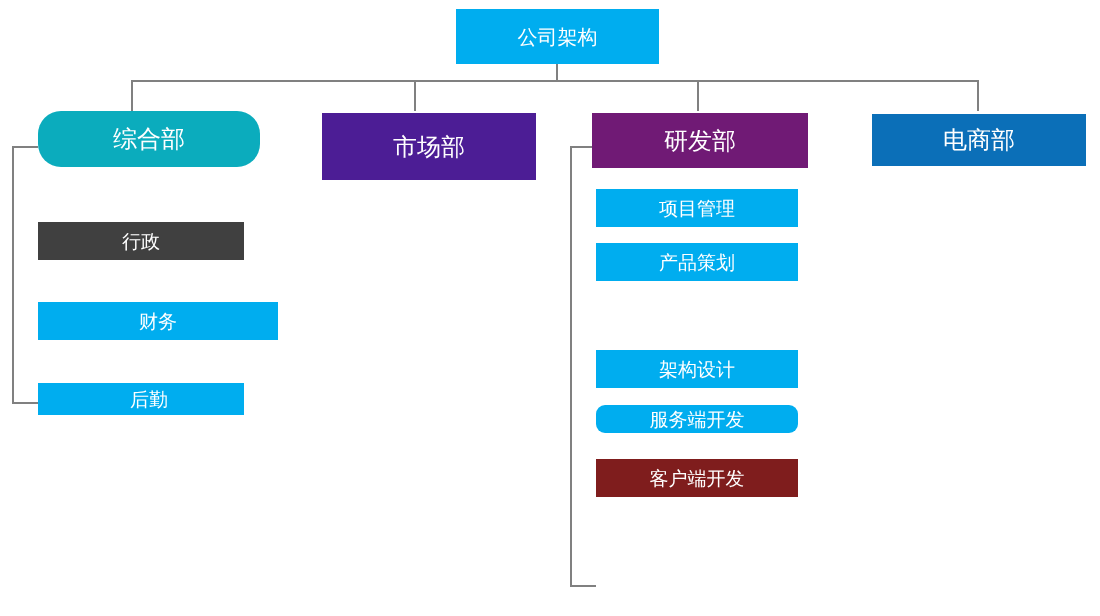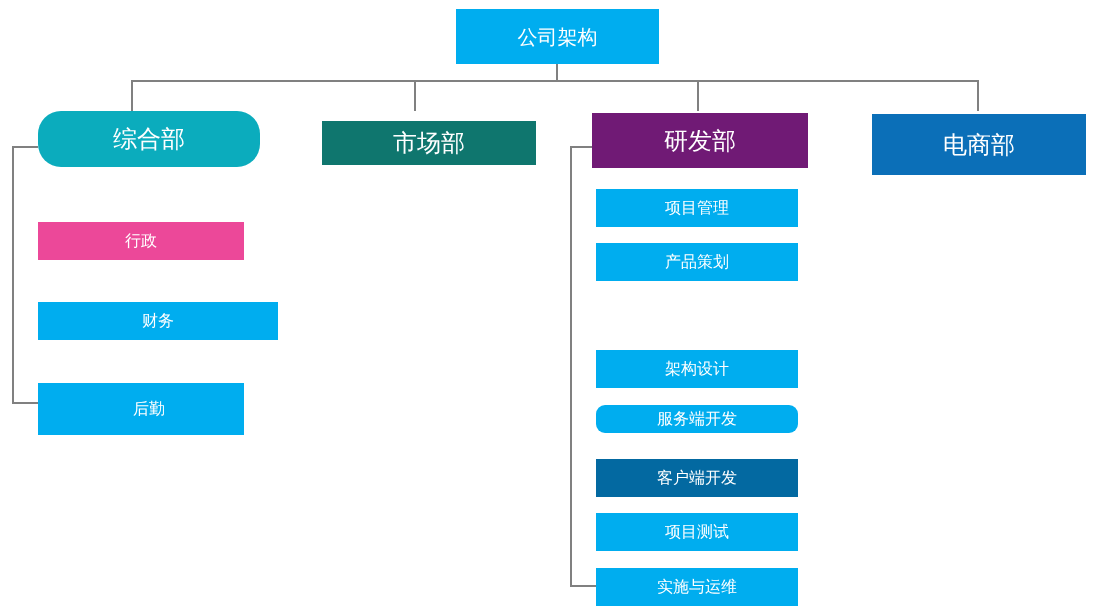--- a/index.html
+++ b/index.html
@@ -30,21 +30,21 @@
     white-space: nowrap;
     z-index: 3;
   }
   .node-root {
     font-size: 20px;
   }
   .node-dept {
     font-size: 24px;
   }
   .node-leaf {
-    font-size: 16px;
+    font-size: 19px;
   }
   .connector {
     position: absolute;
     background: #808080;
     z-index: 1;
   }
   .conn-v { width: 2px; }
   .conn-h { height: 2px; }
   .bracket {
     position: absolute;
@@ -75,66 +75,60 @@
   <div class="bracket" style="left:570px; top:146px; width:26px; height:441px;"></div>
 
   <div class="node node-root" style="left:456px; top:9px; width:203px; height:55px; background:#00ADEF;">
     <span>公司架构</span>
   </div>
 
   <div class="node node-dept" style="left:38px; top:111px; width:222px; height:56px; background:#0BACBD;border-radius:23px;">
     <span>综合部</span>
   </div>
 
-  <div class="node node-dept" style="left:322px; top:113px; width:214px; height:44px; background:#0f766e;margin-top:8px;">
+  <div class="node node-dept" style="left:322px; top:113px; width:214px; height:67px; background:#4c1d95;">
     <span>市场部</span>
   </div>
 
   <div class="node node-dept" style="left:592px; top:113px; width:216px; height:55px; background:#701a75;">
     <span>研发部</span>
   </div>
 
-  <div class="node node-dept" style="left:872px; top:114px; width:214px; height:61px; background:#0B6FB8;">
+  <div class="node node-dept" style="left:872px; top:114px; width:214px; height:52px; background:#0B6FB8;">
     <span>电商部</span>
   </div>
 
-  <div class="node node-leaf" style="left:38px; top:222px; width:206px; height:38px; background:#ec4899;">
+  <div class="node node-leaf" style="left:38px; top:222px; width:206px; height:38px; background:#404040;">
     <span>行政</span>
   </div>
 
   <div class="node node-leaf" style="left:38px; top:302px; width:240px; height:38px; background:#00ADEF;">
     <span>财务</span>
   </div>
 
-  <div class="node node-leaf" style="left:38px; top:383px; width:206px; height:52px; background:#00ADEF;padding-left:16px;">
+  <div class="node node-leaf" style="left:38px; top:383px; width:206px; height:32px; background:#00ADEF;padding-left:16px;">
     <span>后勤</span>
   </div>
 
   <div class="node node-leaf" style="left:596px; top:189px; width:202px; height:38px; background:#00ADEF;">
     <span>项目管理</span>
   </div>
 
   <div class="node node-leaf" style="left:596px; top:243px; width:202px; height:38px; background:#00ADEF;justify-content:center;">
     <span>产品策划</span>
   </div>
 
 
   <div class="node node-leaf" style="left:596px; top:350px; width:202px; height:38px; background:#00ADEF;text-align:center;">
     <span>架构设计</span>
   </div>
 
   <div class="node node-leaf" style="left:596px; top:405px; width:202px; height:28px; background:#00ADEF;border-radius:9px;">
     <span>服务端开发</span>
   </div>
 
-  <div class="node node-leaf" style="left:596px; top:459px; width:202px; height:38px; background:#0369a1;">
+  <div class="node node-leaf" style="left:596px; top:459px; width:202px; height:38px; background:#7f1d1d;">
     <span>客户端开发</span>
   </div>
 
-  <div class="node node-leaf" style="left:596px; top:513px; width:202px; height:38px; background:#00ADEF;">
-    <span>项目测试</span>
-  </div>
 
-  <div class="node node-leaf" style="left:596px; top:568px; width:202px; height:38px; background:#00ADEF;">
-    <span>实施与运维</span>
-  </div>
 
 </div>
 
 </body></html>

